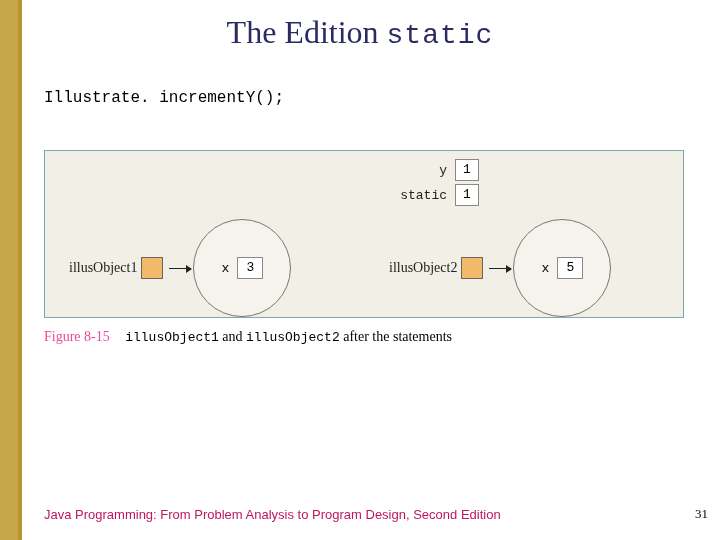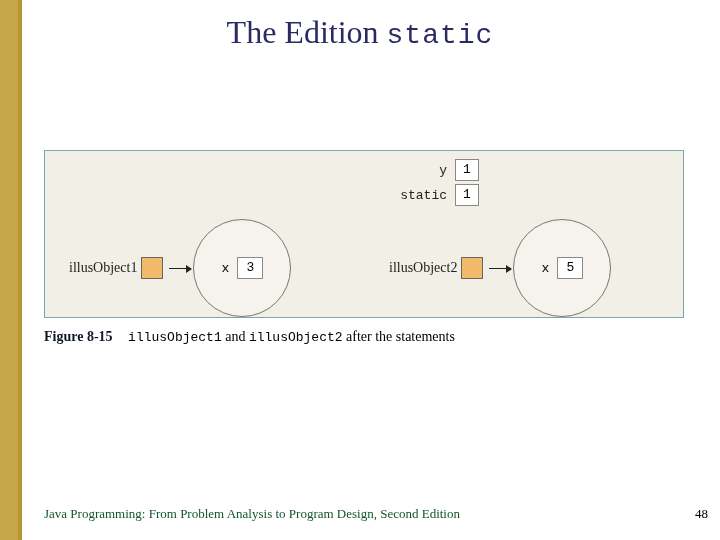--- a/index.html
+++ b/index.html
@@ -163,38 +163,38 @@
   .caption {
     position: absolute;
     left: 44px;
     top: 326px;
     width: 640px;
     font-size: 14px;
     line-height: 1.5;
     font-family: Garamond, Georgia, serif;
   }
   .caption .fig-num {
-    color: #0f172a;
-    font-weight: bold;
+    color: #ec4899;
+    font-weight: normal;
     margin-right: 12px;
   }
   .caption .tt {
     font-family: 'Courier New', monospace;
     font-size: 13px;
   }
   .cap-line2 {
     margin-left: 87px;
   }
   .footer {
     position: absolute;
     left: 44px;
     bottom: 18px;
-    font-family: Liberation Serif, serif;
-    font-size: 13px;
-    color: #14532d;
+    font-family: Liberation Sans, sans-serif;
+    font-size: 13px;
+    color: #be185d;
     text-align: center;
   }
   .page-num {
     position: absolute;
     right: 12px;
     bottom: 18px;
     font-family: 'Times New Roman', serif;
     font-size: 13px;
   }
 </style>
@@ -202,20 +202,21 @@
 <body>
 
 <div class="sidebar"></div>
 <div class="sidebar-inner"></div>
 
 <h1 class="title">
   <span>The Edition </span><span class="tt">static</span>
 </h1>
 
 <div class="codeblock">
+  <div>Illustrate. incrementY();</div>
 </div>
 
 <div class="figure-box">
 
   <div class="static-vars">
     <div class="sv-row">
       <span class="sv-label">y</span>
       <span class="sv-val">1</span>
     </div>
     <div class="sv-row">
@@ -251,13 +252,13 @@
 </div>
 
 <div class="caption">
   <div>
     <span class="fig-num">Figure 8-15</span>
     <span class="tt">illusObject1</span><span> and </span><span class="tt">illusObject2</span><span> after the statements</span>
   </div>
 </div>
 
 <div class="footer">Java Programming: From Problem Analysis to Program Design, Second Edition</div>
-<div class="page-num">48</div>
+<div class="page-num">31</div>
 
 </body></html>

